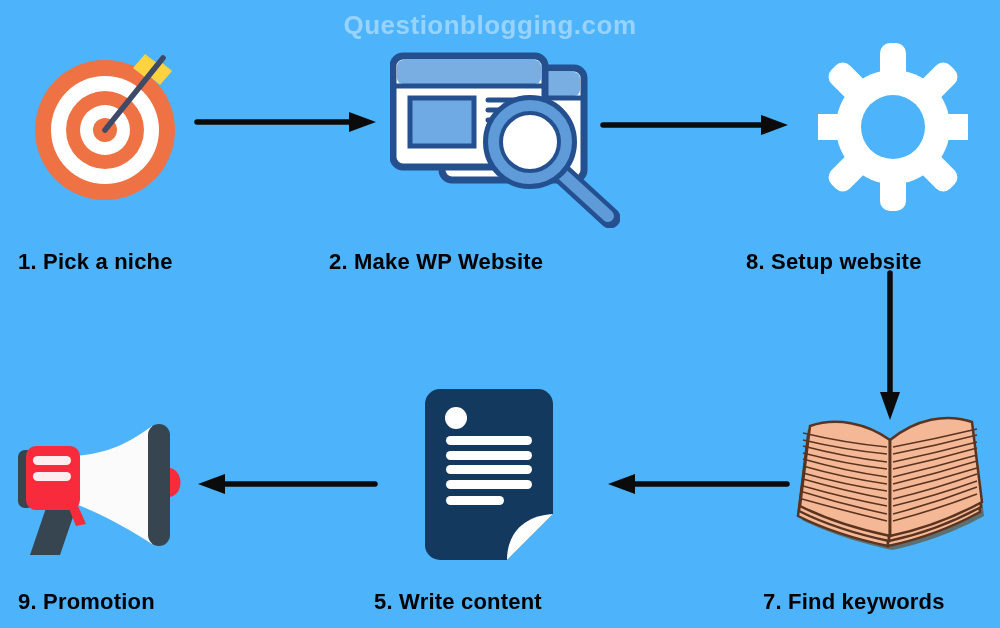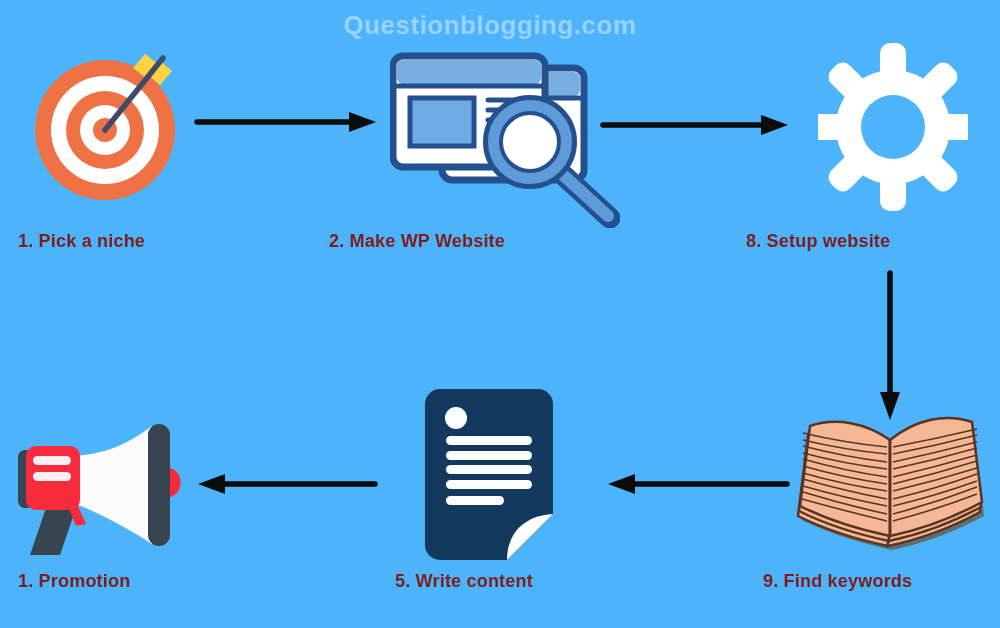--- a/index.html
+++ b/index.html
@@ -13,22 +13,22 @@
   .watermark{
     position:absolute;top:10px;left:0;right:0;
     text-align:center;
     font-size:26px;font-weight:bold;letter-spacing:.5px;
     color:rgba(255,255,255,0.42);
     transform:translateX(-10px);
   }
   .icon{position:absolute;}
   .step-label{
     position:absolute;
-    font-size:18px;font-weight:bold;color:#7f1d1d;
-    white-space:nowrap;letter-spacing:.2px;
+    font-size:22px;font-weight:bold;color:#000000;
+    white-space:nowrap;letter-spacing:.2px;margin-top:18px;
   }
   .arrow{position:absolute;}
 </style>
 </head>
 <body>
 
 <div id="canvas">
 
   <div class="watermark">Questionblogging.com</div>
 
@@ -177,17 +177,17 @@
   </svg>
 
   <svg class="arrow" style="left:196px;top:472px" width="182" height="24" viewBox="0 0 182 24">
     <polygon points="29,2 2,12 29,22" fill="#0B0B0B"></polygon>
     <line x1="27" y1="12" x2="179" y2="12" stroke="#0B0B0B" stroke-width="5.5" stroke-linecap="round"></line>
   </svg>
 
   <div class="step-label" style="left:18px;top:231px">1. Pick a niche</div>
   <div class="step-label" style="left:329px;top:231px">2. Make WP Website</div>
   <div class="step-label" style="left:746px;top:231px">8. Setup website</div>
-  <div class="step-label" style="left:763px;top:571px">9. Find keywords</div>
-  <div class="step-label" style="left:395px;top:571px">5. Write content</div>
-  <div class="step-label" style="left:18px;top:571px">1. Promotion</div>
+  <div class="step-label" style="left:763px;top:571px">7. Find keywords</div>
+  <div class="step-label" style="left:374px;top:571px">5. Write content</div>
+  <div class="step-label" style="left:18px;top:571px">9. Promotion</div>
 
 </div>
 
 </body></html>

